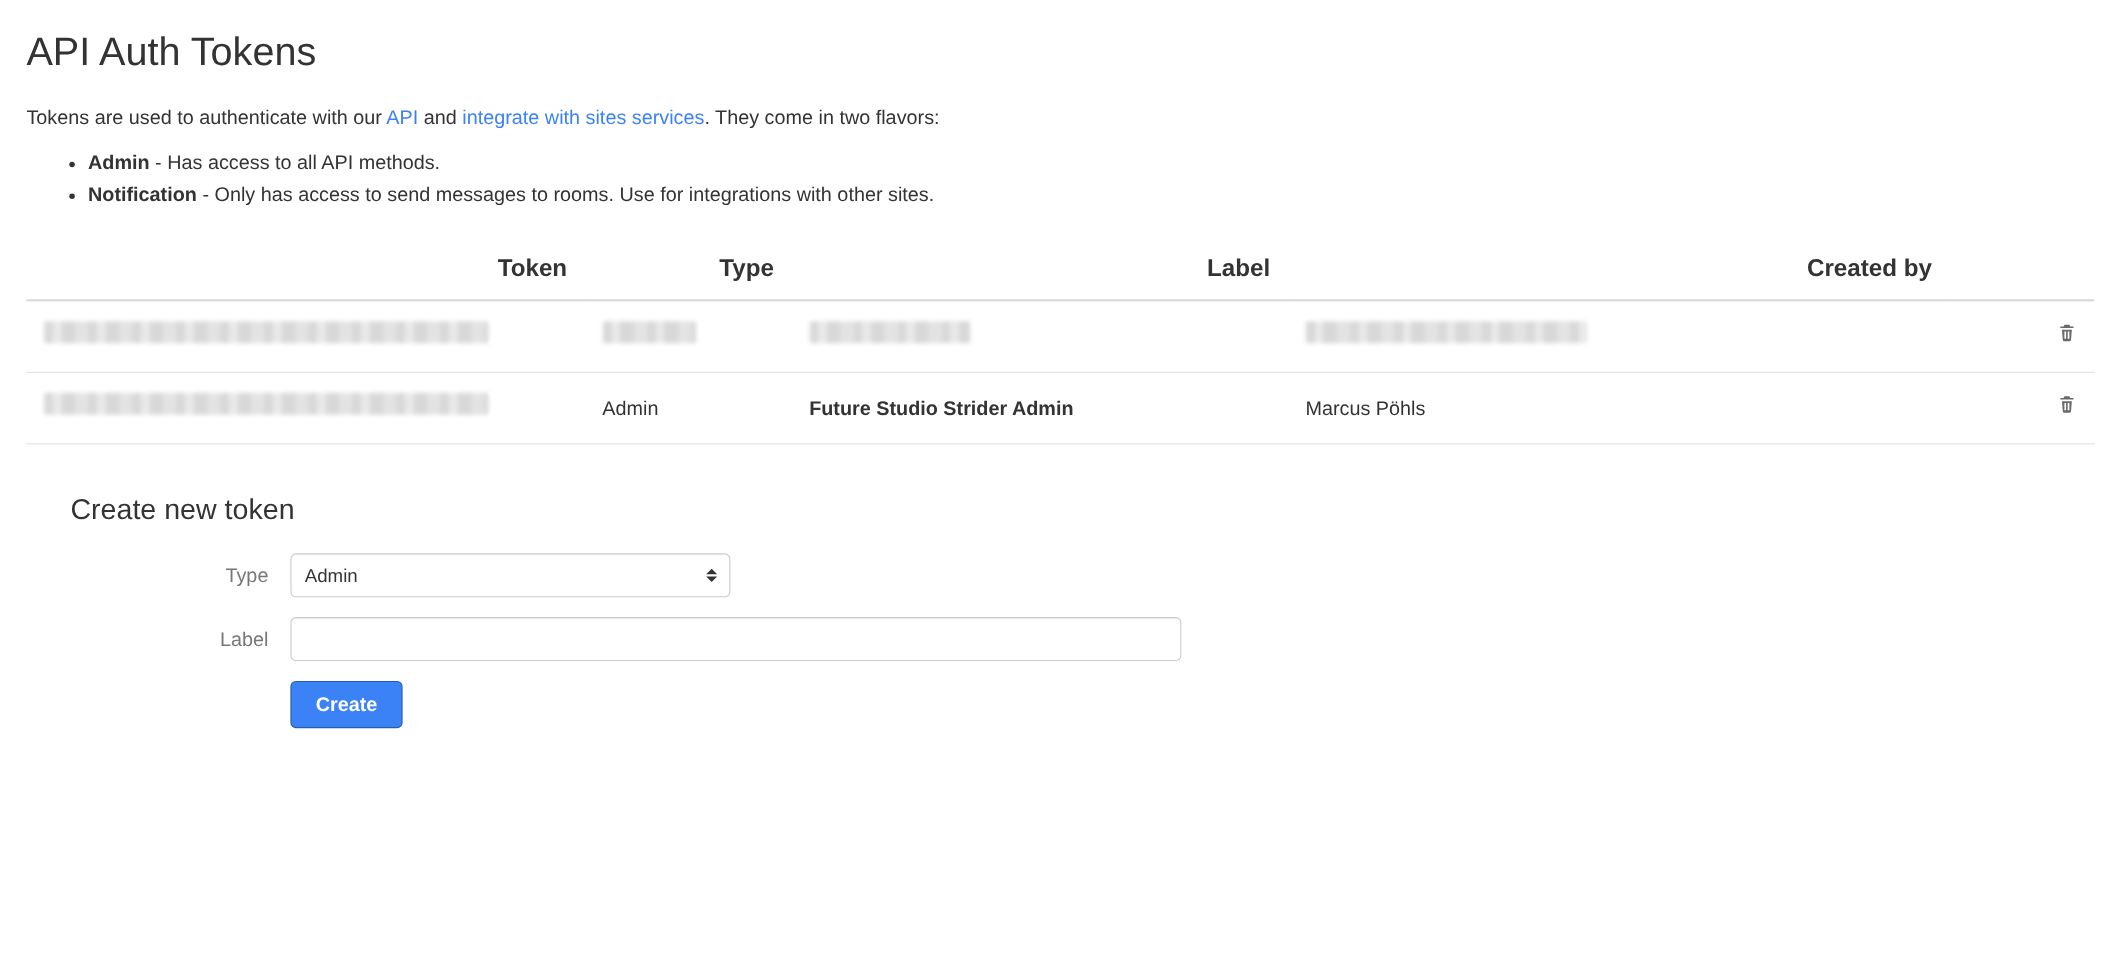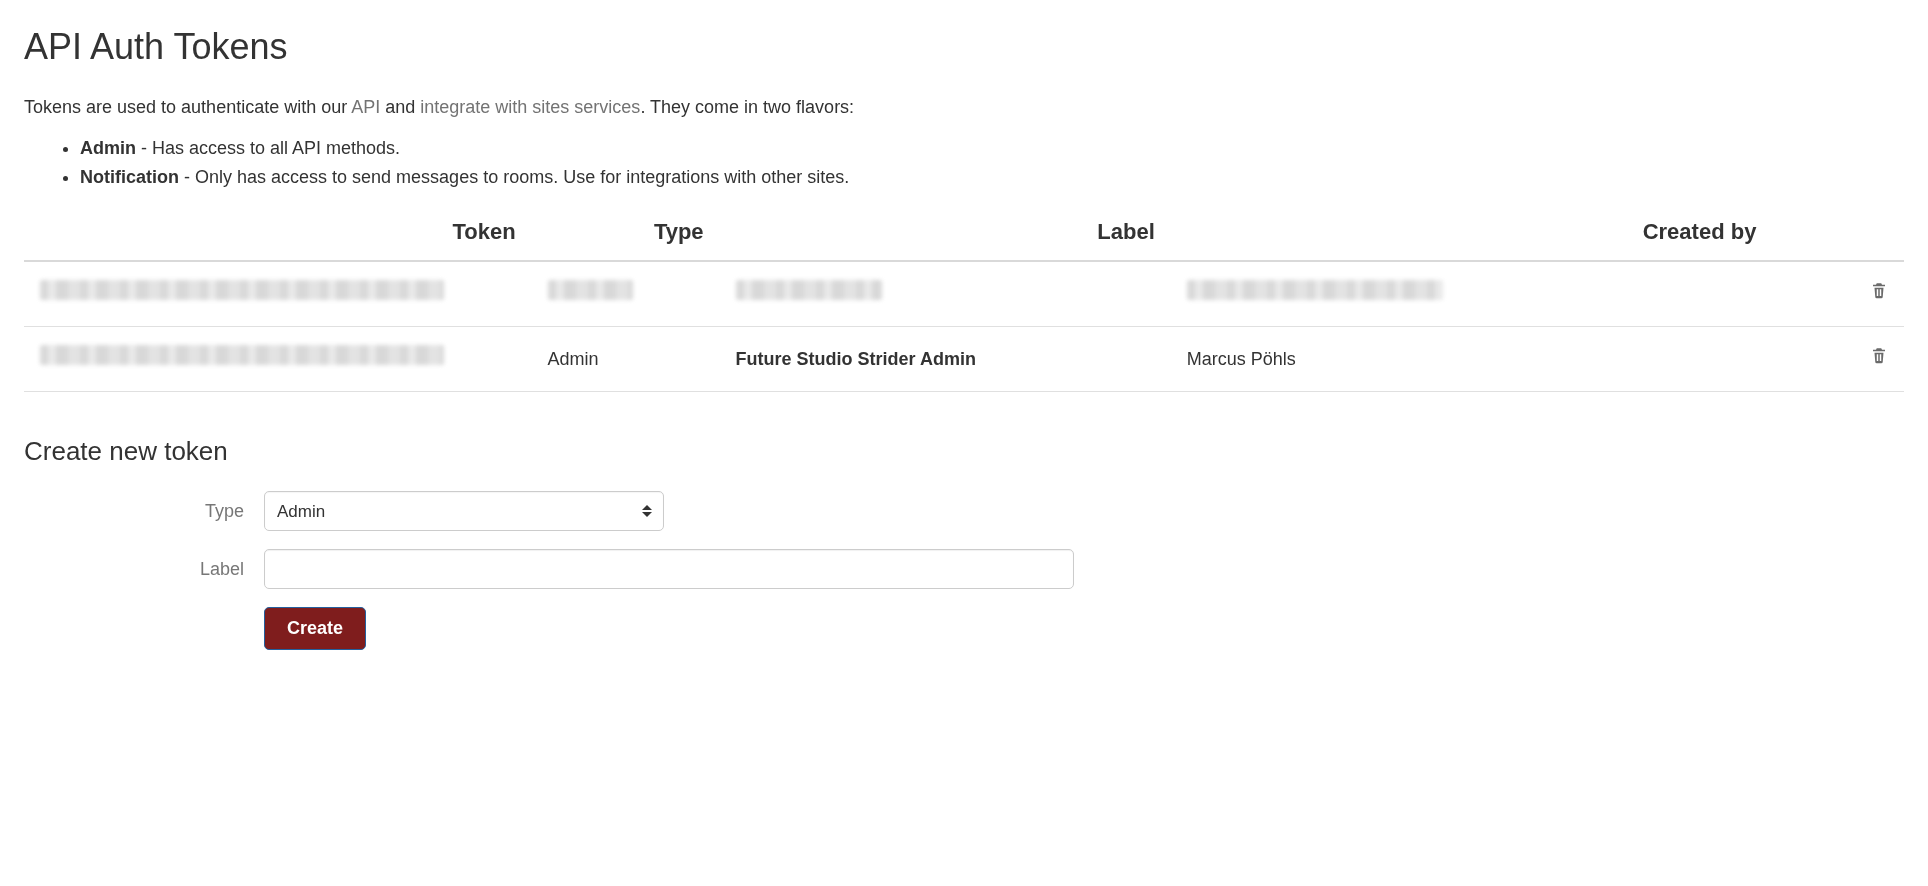--- a/index.html
+++ b/index.html
@@ -20,27 +20,27 @@
       font-weight: 500;
       color: #333;
       margin-bottom: 20px;
     }
     p.description {
       font-size: 18px;
       color: #333;
       margin-bottom: 14px;
     }
     a.inline-link {
-      color: #737373;
+      color: #3b82f6;
       text-decoration: none;
     }
     ul.flavor-list {
       list-style: disc;
       padding-left: 56px;
-      margin-bottom: 12px;
+      margin-bottom: 24px;
     }
     ul.flavor-list li {
       font-size: 18px;
       color: #333;
       margin-bottom: 2px;
     }
     ul.flavor-list li b {
       font-weight: 700;
     }
     table.tokens {
@@ -101,20 +101,21 @@
     .trash-icon svg {
       width: 18px;
       height: 20px;
       fill: #6a6a6a;
     }
     h4.form-title {
       font-size: 26px;
       font-weight: 400;
       color: #333;
       margin-bottom: 20px;
+      margin-left: 40px;
     }
     .form-row {
       display: flex;
       align-items: center;
       margin-bottom: 18px;
     }
     .form-row label {
       width: 240px;
       text-align: right;
       padding-right: 20px;
@@ -176,21 +177,21 @@
       width: 810px;
       height: 40px;
       font-size: 17px;
       padding: 6px 12px;
       border: 1px solid #ccc;
       border-radius: 5px;
       background: #fff;
       box-shadow: inset 0 1px 1px rgba(0,0,0,0.06);
     }
     .btn-primary {
-      background: #7f1d1d;
+      background: #3b82f6;
       color: #fff;
       border: 1px solid #24609e;
       border-radius: 5px;
       padding: 10px 22px;
       font-size: 18px;
       font-weight: 600;
       cursor: pointer;
     }
     .button-row {
       padding-left: 240px;

